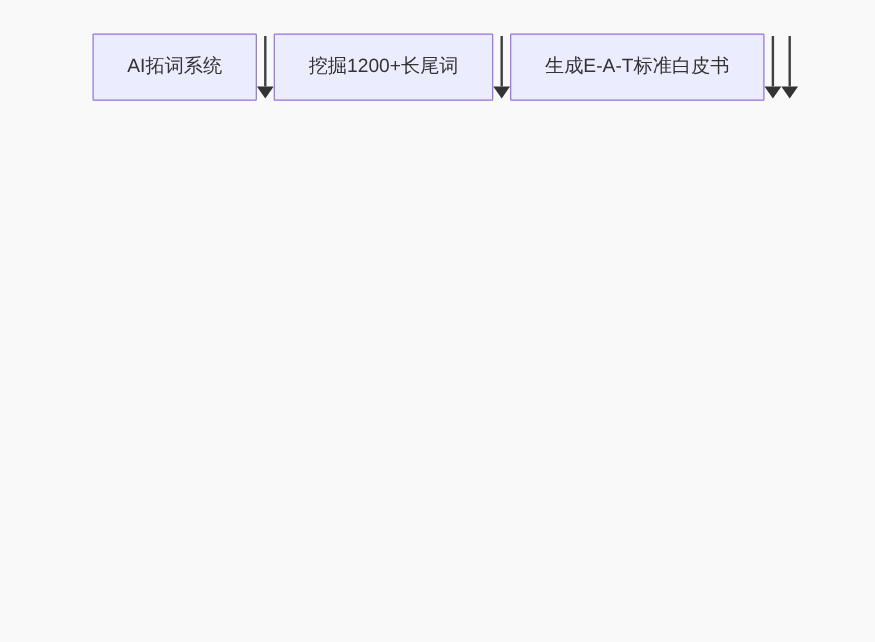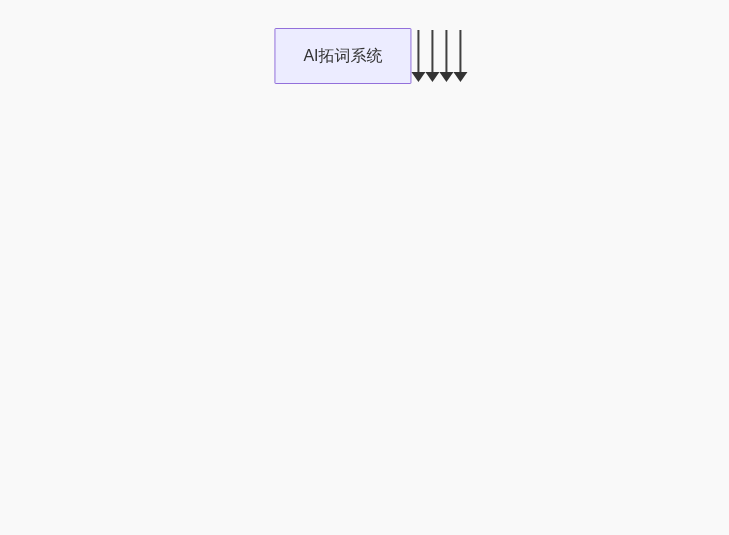--- a/index.html
+++ b/index.html
@@ -69,26 +69,32 @@
 
     <div class="node">
       <span>AI拓词系统</span>
     </div>
 
     <div class="arrow">
       <div class="arrow-line"></div>
       <div class="arrow-head"></div>
     </div>
 
+    <div class="node">
+      <span>挖掘1200+长尾词</span>
+    </div>
 
     <div class="arrow">
       <div class="arrow-line"></div>
       <div class="arrow-head"></div>
     </div>
 
+    <div class="node">
+      <span>生成E-A-T标准白皮书</span>
+    </div>
 
     <div class="arrow">
       <div class="arrow-line"></div>
       <div class="arrow-head"></div>
     </div>
 
 
     <div class="arrow">
       <div class="arrow-line"></div>
       <div class="arrow-head"></div>

